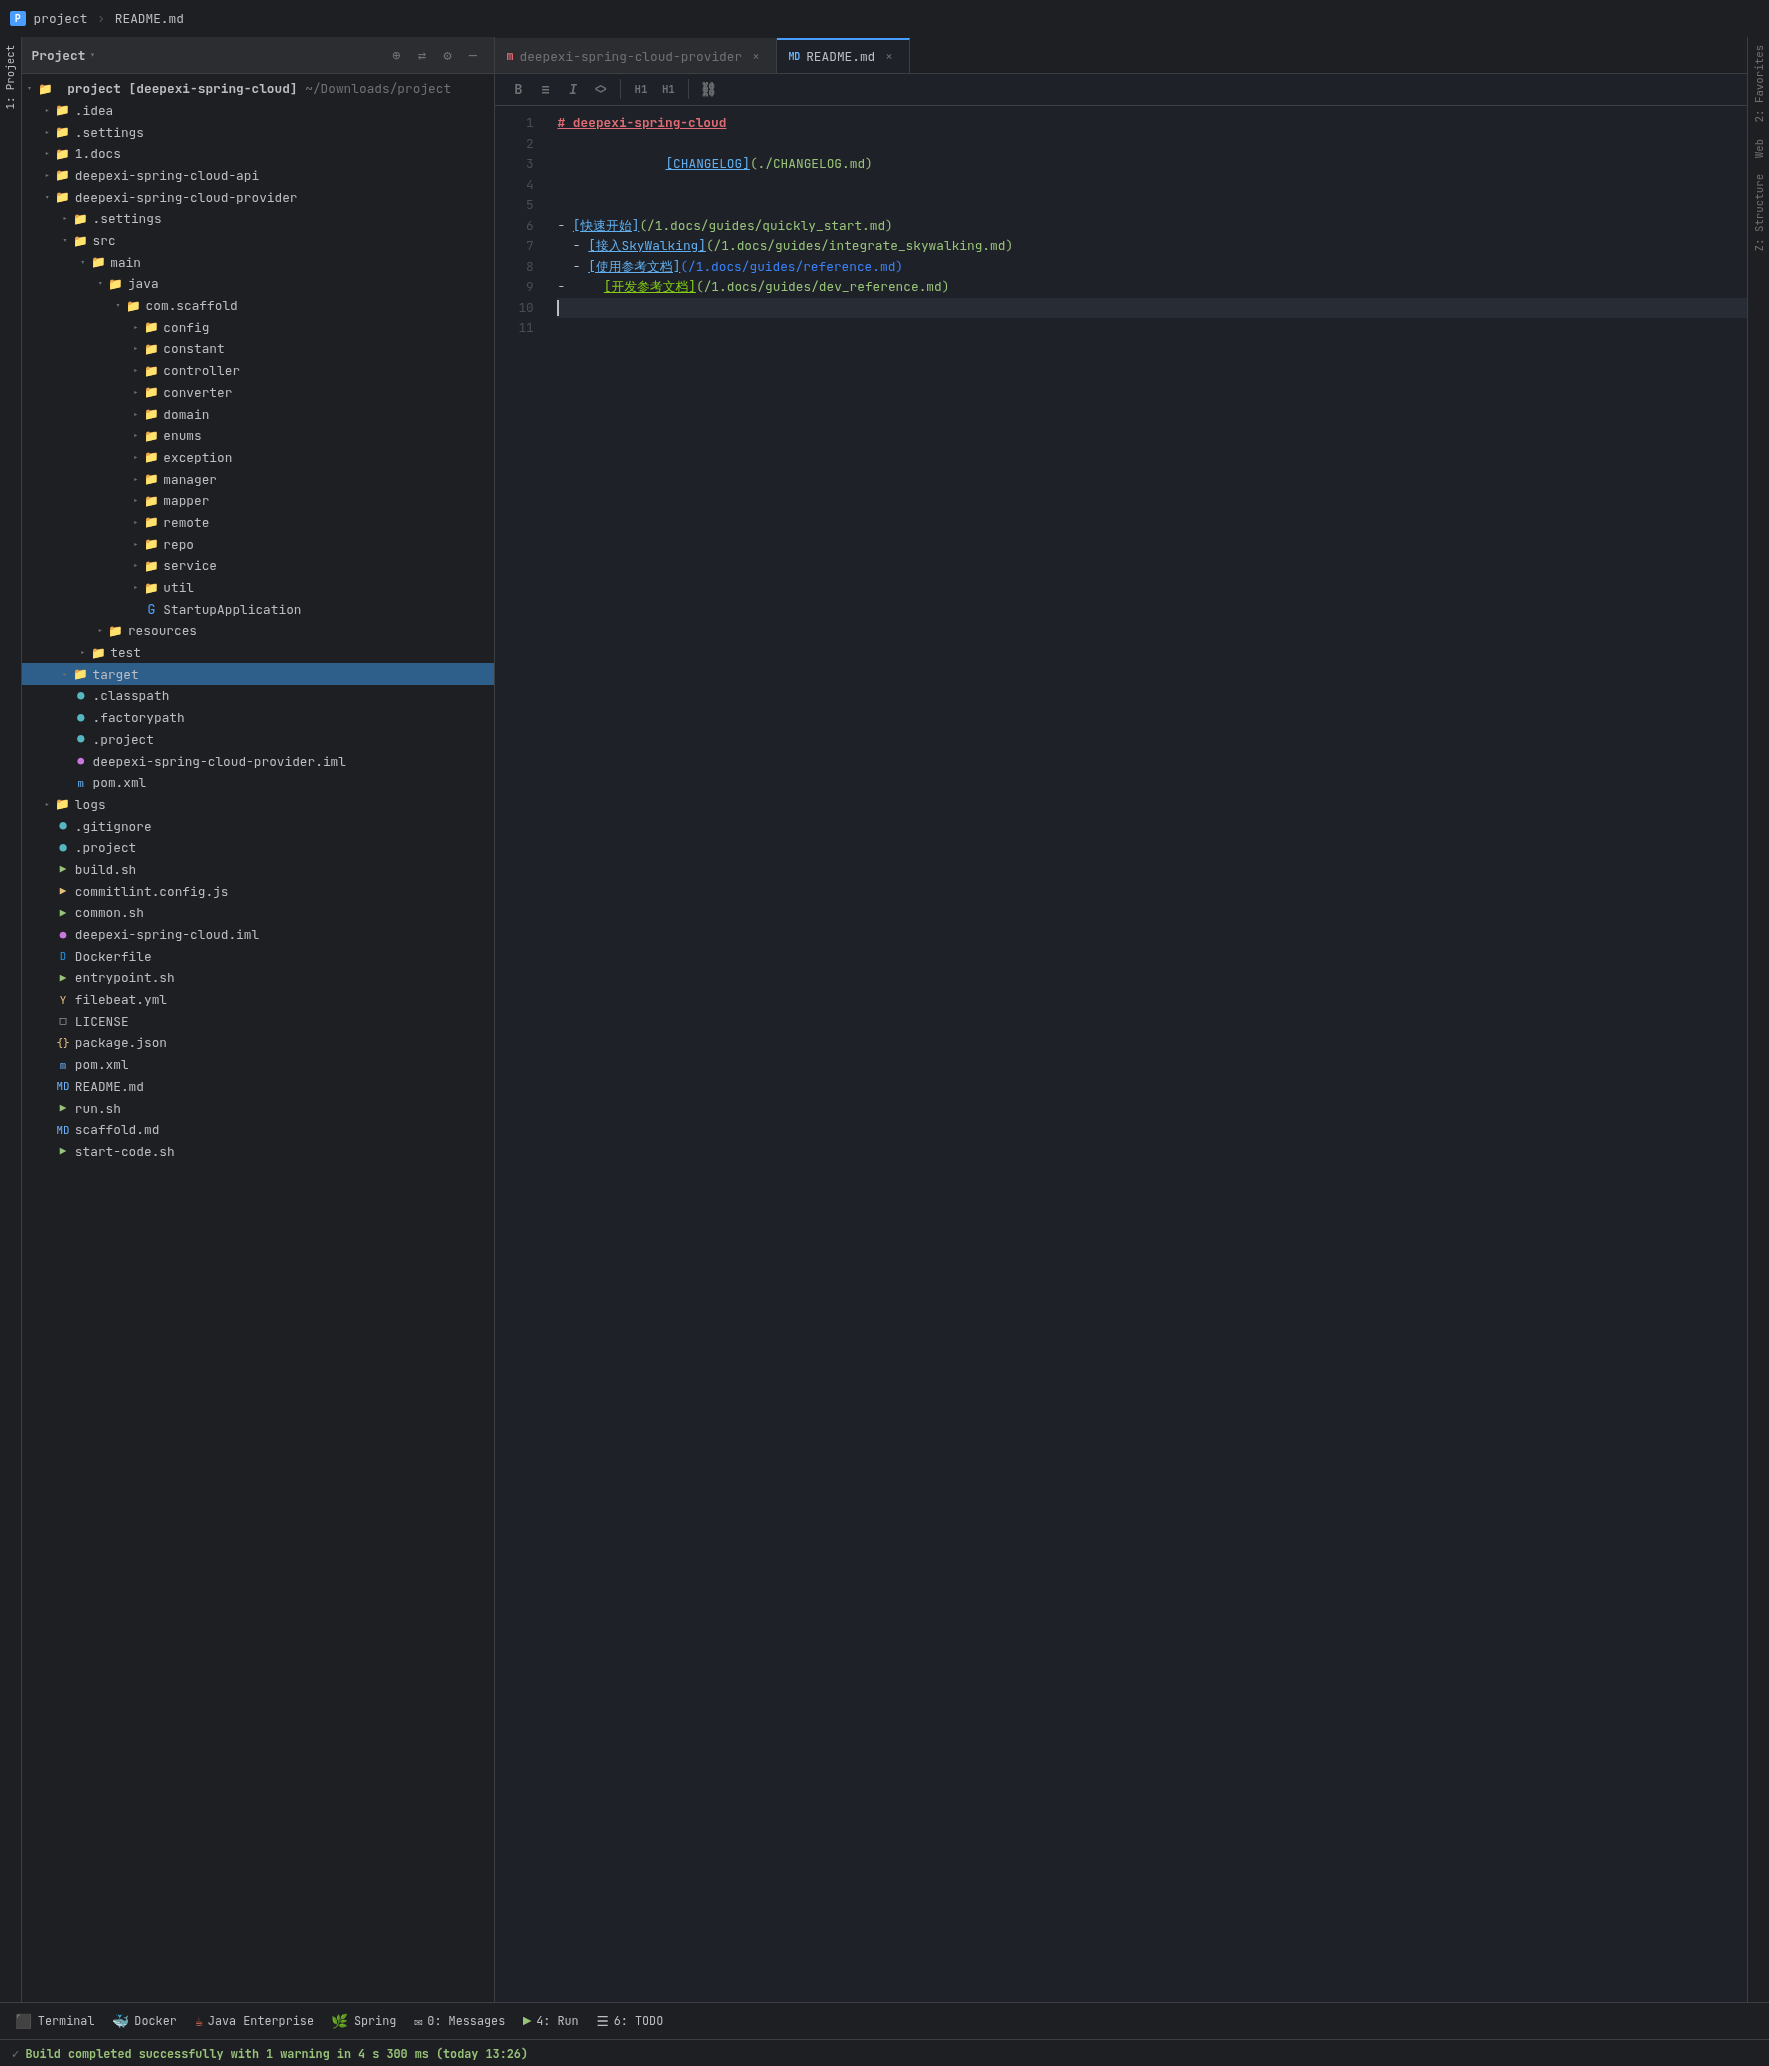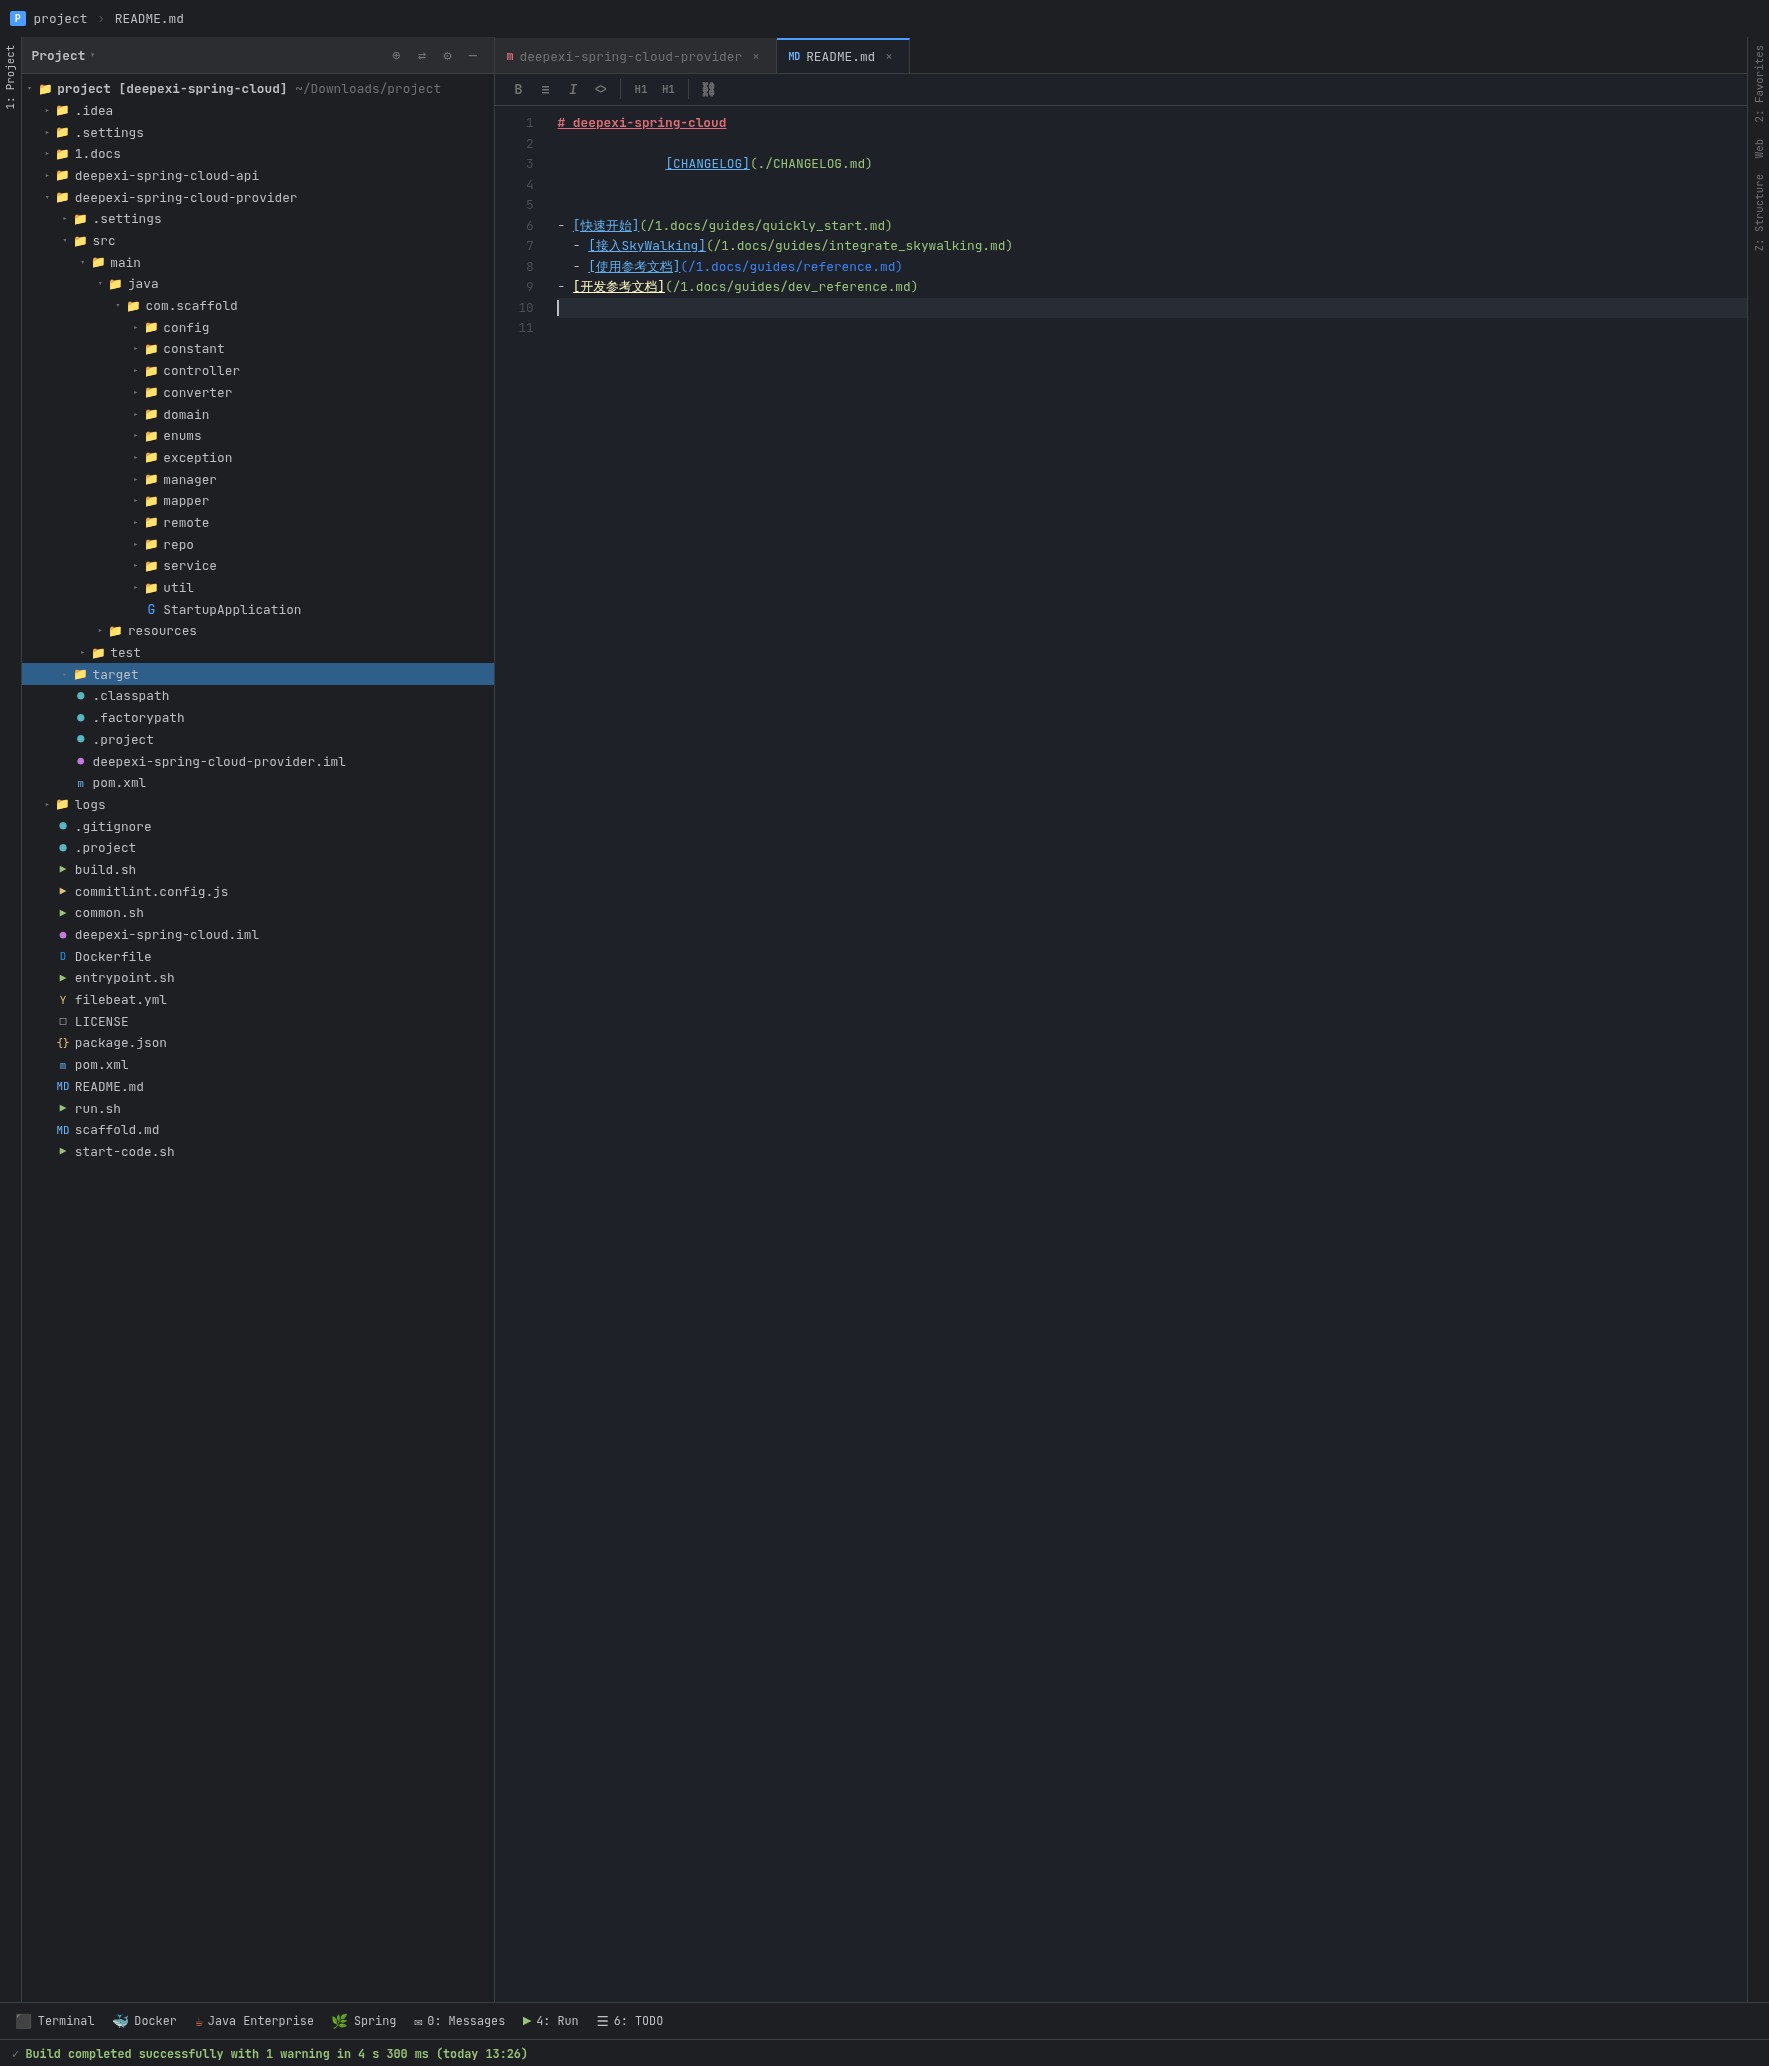--- a/index.html
+++ b/index.html
@@ -134,21 +134,21 @@
     .yml-icon { color: #e5c07b; }
     .iml-icon { color: #c678dd; }
     .json-icon { color: #e5c07b; }
     .classpath-icon { color: #56b6c2; }
     .startup-icon { color: #61afef; }
 
     .tree-label {
       font-size: 12.8px;
       color: #bcbec4;
     }
-    .tree-label-bold { font-weight: 600; }
+    .tree-label-bold { font-weight: 600; margin-left: 10px; }
     .tree-label-dim { color: #6f7173; }
 
     
     .right-side {
       display: flex;
       flex: 1;
       flex-direction: column;
       overflow: hidden;
     }
 
@@ -855,21 +855,21 @@
 
         <div class="editor-line">
           <span style="color:#bcbec4;">  - </span><span style="color:#61afef;text-decoration:underline;">[接入SkyWalking]</span><span style="color:#98c379;">(/1.docs/guides/integrate_skywalking.md)</span>
         </div>
 
         <div class="editor-line">
           <span style="color:#bcbec4;">  - </span><span style="color:#61afef;text-decoration:underline;">[使用参考文档]</span><span style="color:#3b82f6;">(/1.docs/guides/reference.md)</span>
         </div>
 
         <div class="editor-line">
-          <span style="color:#bcbec4;">- </span><span style="color:#fef9c3;text-decoration:underline;">[开发参考文档]</span><span style="color:#98c379;">(/1.docs/guides/dev_reference.md)</span>
+          <span style="color:#bcbec4;">- </span><span style="color:#84cc16;text-decoration:underline;margin-left:31px;">[开发参考文档]</span><span style="color:#98c379;">(/1.docs/guides/dev_reference.md)</span>
         </div>
 
         <div class="editor-line cursor-line">
           <span style="display:inline-block;width:2px;height:15.8px;background:#bcbec4;vertical-align:middle;"></span>
         </div>
       </div>
     </div>
 
   </div>
 

